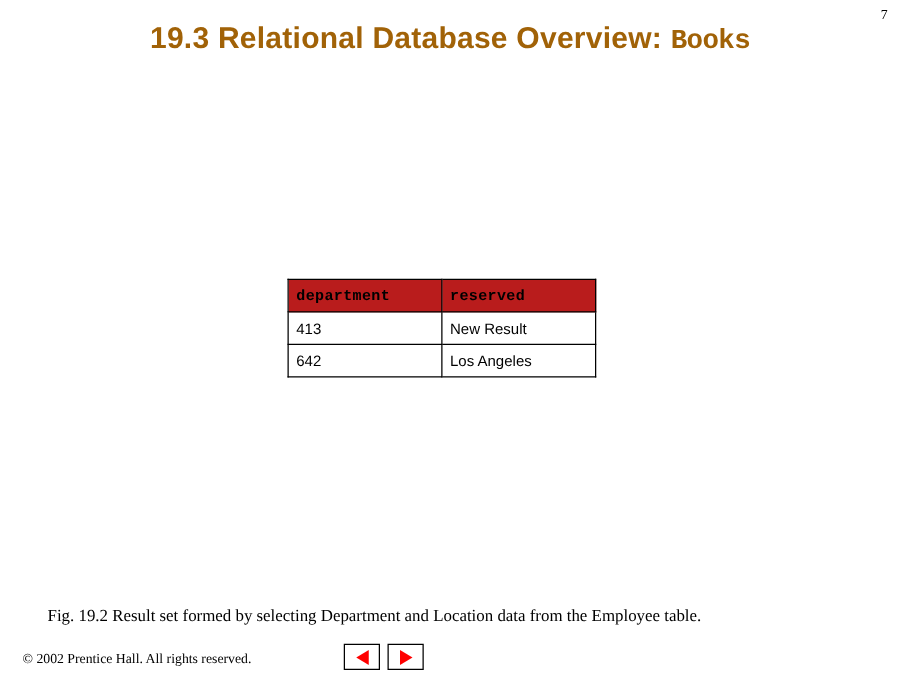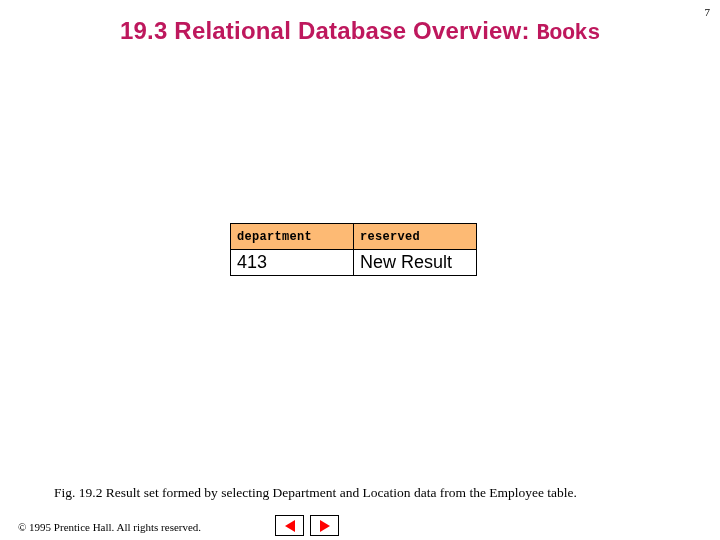--- a/index.html
+++ b/index.html
@@ -21,21 +21,21 @@
     font-family: "Liberation Serif", serif;
     font-size: 11px;
     color: #000000;
   }
   .title {
     position: absolute;
     top: 14px;
     left: 36px;
     width: 648px;
     text-align: center;
-    color: #be185d;
+    color: #a16207;
     font-family: "Liberation Sans", sans-serif;
     font-weight: bold;
     font-size: 24px;
     line-height: 34px;
     letter-spacing: 0.2px;
   }
   .title .mono {
     font-family: "Liberation Mono", monospace;
     font-weight: bold;
     font-size: 22px;
@@ -52,39 +52,39 @@
   }
   table.result th,
   table.result td {
     border: 1px solid #000000;
     height: 25px;
     padding: 0 6px;
     vertical-align: middle;
     text-align: left;
   }
   table.result th {
-    background: #fdba74;
+    background: #b91c1c;
     font-family: "Liberation Mono", monospace;
     font-weight: bold;
     font-size: 12px;
     letter-spacing: 0.3px;
   }
   table.result td {
     background: #ffffff;
     font-family: "Liberation Sans", sans-serif;
     font-weight: normal;
-    font-size: 18px;
+    font-size: 12px;
     margin-left: 24px;
   }
   .col-dept { width: 110px; }
   .col-loc  { width: 110px; }
 
   .caption {
     position: absolute;
-    left: 54px;
+    left: 38px;
     top: 485px;
     width: 640px;
     font-family: "Liberation Serif", serif;
     font-size: 13.5px;
     color: #000000;
     white-space: nowrap;
   }
   .footer {
     position: absolute;
     left: 18px;
@@ -137,27 +137,31 @@
       <tr>
         <th class="col-dept">department</th>
         <th class="col-loc">reserved</th>
       </tr>
     </thead>
     <tbody>
       <tr>
         <td>413</td>
         <td>New Result</td>
       </tr>
+      <tr>
+        <td>642</td>
+        <td>Los Angeles</td>
+      </tr>
     </tbody>
   </table>
 </div>
 
 <div class="caption">Fig. 19.2   Result set formed by selecting Department and Location data from the Employee table.</div>
 
-<div class="footer">© 1995 Prentice Hall. All rights reserved.</div>
+<div class="footer">© 2002 Prentice Hall. All rights reserved.</div>
 
 <div class="nav">
   <div class="nav-btn">
     <span class="tri tri-left"></span>
   </div>
   <div class="nav-btn">
     <span class="tri tri-right"></span>
   </div>
 </div>
 

